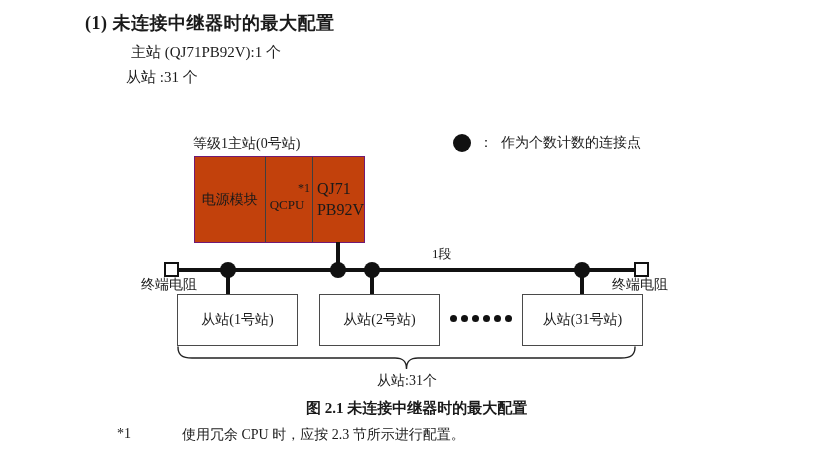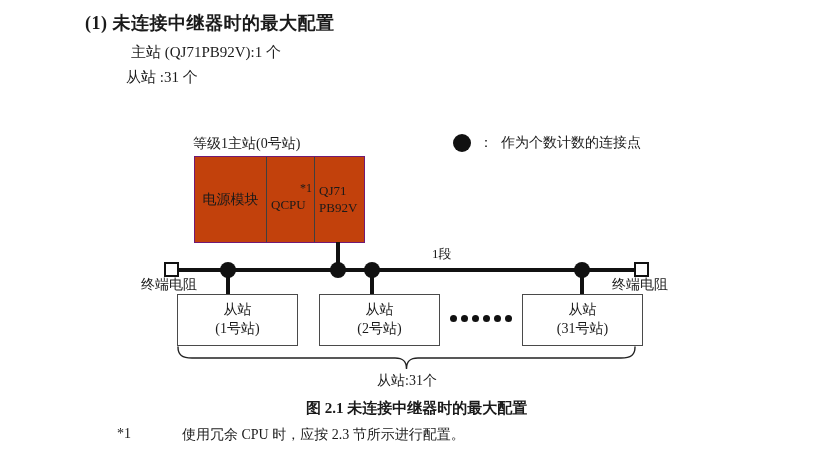--- a/index.html
+++ b/index.html
@@ -22,21 +22,21 @@
   .master-label{left:193px;top:135px;font-size:14px;}
   .master-box{
     left:194px;top:156px;width:169px;height:85px;
     border:1px solid #701a75;display:flex;background:#c2410c;
   }
   .cell{box-sizing:border-box;height:100%;}
   .cell-power{width:71px;display:flex;align-items:center;justify-content:center;font-size:14px;}
   .cell-qcpu{width:48px;border-left:1px solid #3f3f3f;position:relative;font-size:13px;}
   .cell-qcpu .qcpu-label{position:absolute;left:4px;top:40px;}
   .cell-qcpu .note{position:absolute;right:2px;top:24px;font-size:12px;}
-  .cell-qj71{flex:1;border-left:1px solid #3f3f3f;display:flex;flex-direction:column;justify-content:center;padding-left:4px;font-size:13px;line-height:1.3;}
+  .cell-qj71{flex:1;border-left:1px solid #3f3f3f;display:flex;flex-direction:column;justify-content:center;padding-left:4px;font-size:16px;line-height:1.3;}
 
   
   .legend{left:453px;top:134px;display:flex;align-items:center;font-size:14px;}
   .legend-dot{width:18px;height:18px;border-radius:50%;background:#111;margin-right:8px;}
   .legend-sep{margin-right:8px;}
 
   
   .segment-label{left:432px;top:245px;font-size:13px;}
   .bus-line{left:172px;top:268px;width:470px;height:4px;background:#111;z-index:1;}
   .term-square{width:11px;height:11px;background:#fff;border:2px solid #111;z-index:3;}
@@ -48,21 +48,21 @@
   .bus-dot{width:16px;height:16px;border-radius:50%;background:#111;z-index:2;top:262px;}
   .drop{width:4px;background:#111;z-index:1;}
   .drop-master{left:336px;top:242px;height:28px;}
   .drop-s1{left:226px;top:270px;height:25px;}
   .drop-s2{left:370px;top:270px;height:25px;}
   .drop-s31{left:580px;top:270px;height:25px;}
 
   
   .slave-box{
     top:294px;width:119px;height:50px;border:1px solid #4a4a4a;background:#fff;
-    display:flex;flex-direction:column;align-items:center;justify-content:center;
+    display:flex;align-items:center;justify-content:center;
     font-size:14px;line-height:1.35;z-index:2;
   }
   .slave-1{left:177px;}
   .slave-2{left:319px;}
   .slave-31{left:522px;}
   .ellipsis{left:450px;top:315px;display:flex;gap:4px;align-items:center;}
   .ellipsis i{width:7px;height:7px;border-radius:50%;background:#111;display:block;}
 
   
   .brace{left:176px;top:345px;}

